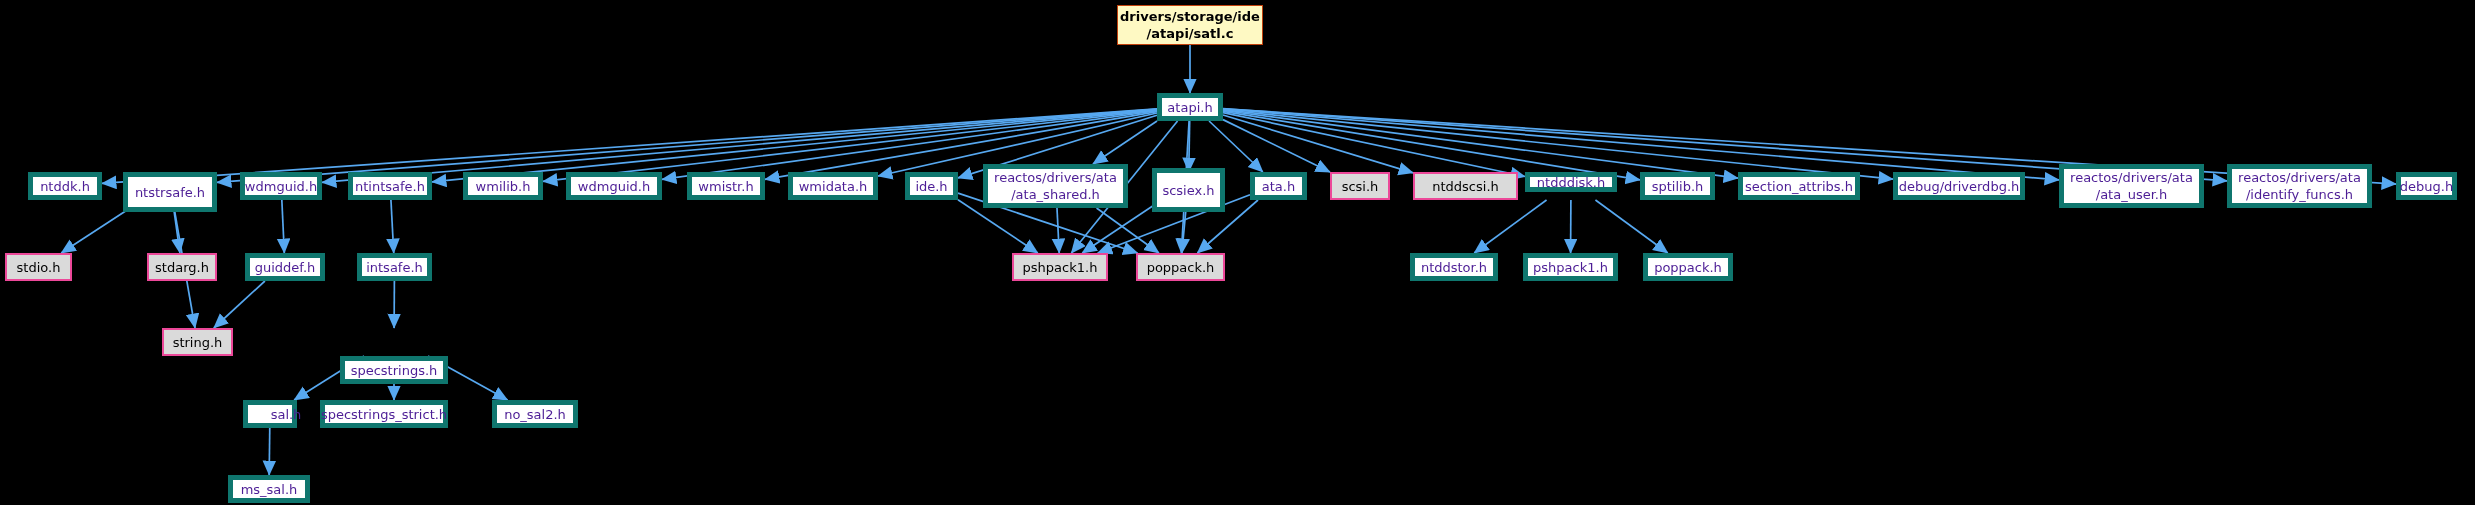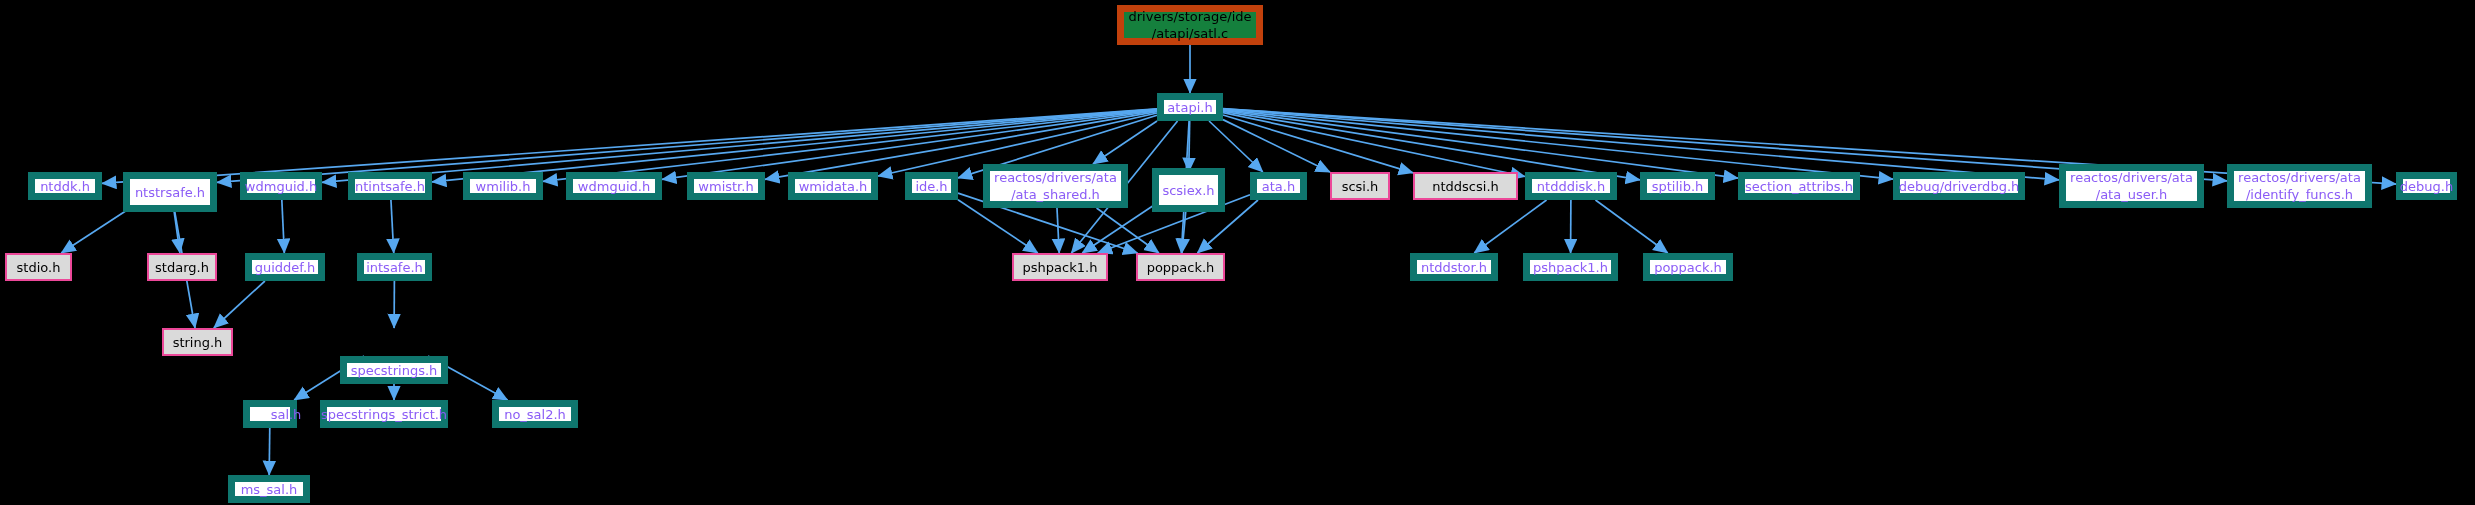--- a/index.html
+++ b/index.html
@@ -14,23 +14,23 @@
   .node{
     position:absolute;
     box-sizing:border-box;
     display:flex;flex-direction:column;
     align-items:center;justify-content:center;
     font-size:13px;line-height:17px;
     white-space:nowrap;
     text-align:center;
     cursor:pointer;
   }
-  .node.doc{background:#ffffff;border:7px solid #0f766e;color:#8b5cf6;}
+  .node.doc{background:#ffffff;border:5px solid #0f766e;color:#4c1d95;}
   .node.ext{background:#dadada;border:2px solid #ec4899;color:#000;}
-  .node.main{background:#15803d;border:7px solid #c2410c;color:#000;font-weight:400;}
+  .node.main{background:#fef9c3;border:1px solid #c2410c;color:#000;font-weight:700;}
 </style>
 </head>
 <body>
 
 <div id="canvas">
   <svg id="edge-layer" width="2475" height="505" viewBox="0 0 2475 505">
       <defs>
         <marker id="arrow" orient="auto" markerWidth="11" markerHeight="9" refX="8.5" refY="4">
     <path d="M0,0 L9,4 L0,8 z" fill="#57a8f0"></path>
   </marker>
@@ -126,21 +126,21 @@
       </div>
       <div class="node doc" style="left: 1250px; top: 172px; width: 57px; height: 28px;">
         <span>ata.h</span>
       </div>
       <div class="node ext" style="left: 1330px; top: 172px; width: 60px; height: 28px;">
         <span>scsi.h</span>
       </div>
       <div class="node ext" style="left: 1413px; top: 172px; width: 105px; height: 28px;">
         <span>ntddscsi.h</span>
       </div>
-      <div class="node doc" style="left: 1525px; top: 172px; width: 92px; height: 28px;">
+      <div class="node doc" style="left: 1525px; top: 172px; width: 92px; height: 20px;">
         <span>ntdddisk.h</span>
       </div>
       <div class="node doc" style="left: 1640px; top: 172px; width: 75px; height: 28px;">
         <span>sptilib.h</span>
       </div>
       <div class="node doc" style="left: 1738px; top: 172px; width: 122px; height: 28px;">
         <span>section_attribs.h</span>
       </div>
       <div class="node doc" style="left: 1893px; top: 172px; width: 132px; height: 28px;">
         <span>debug/driverdbg.h</span>

